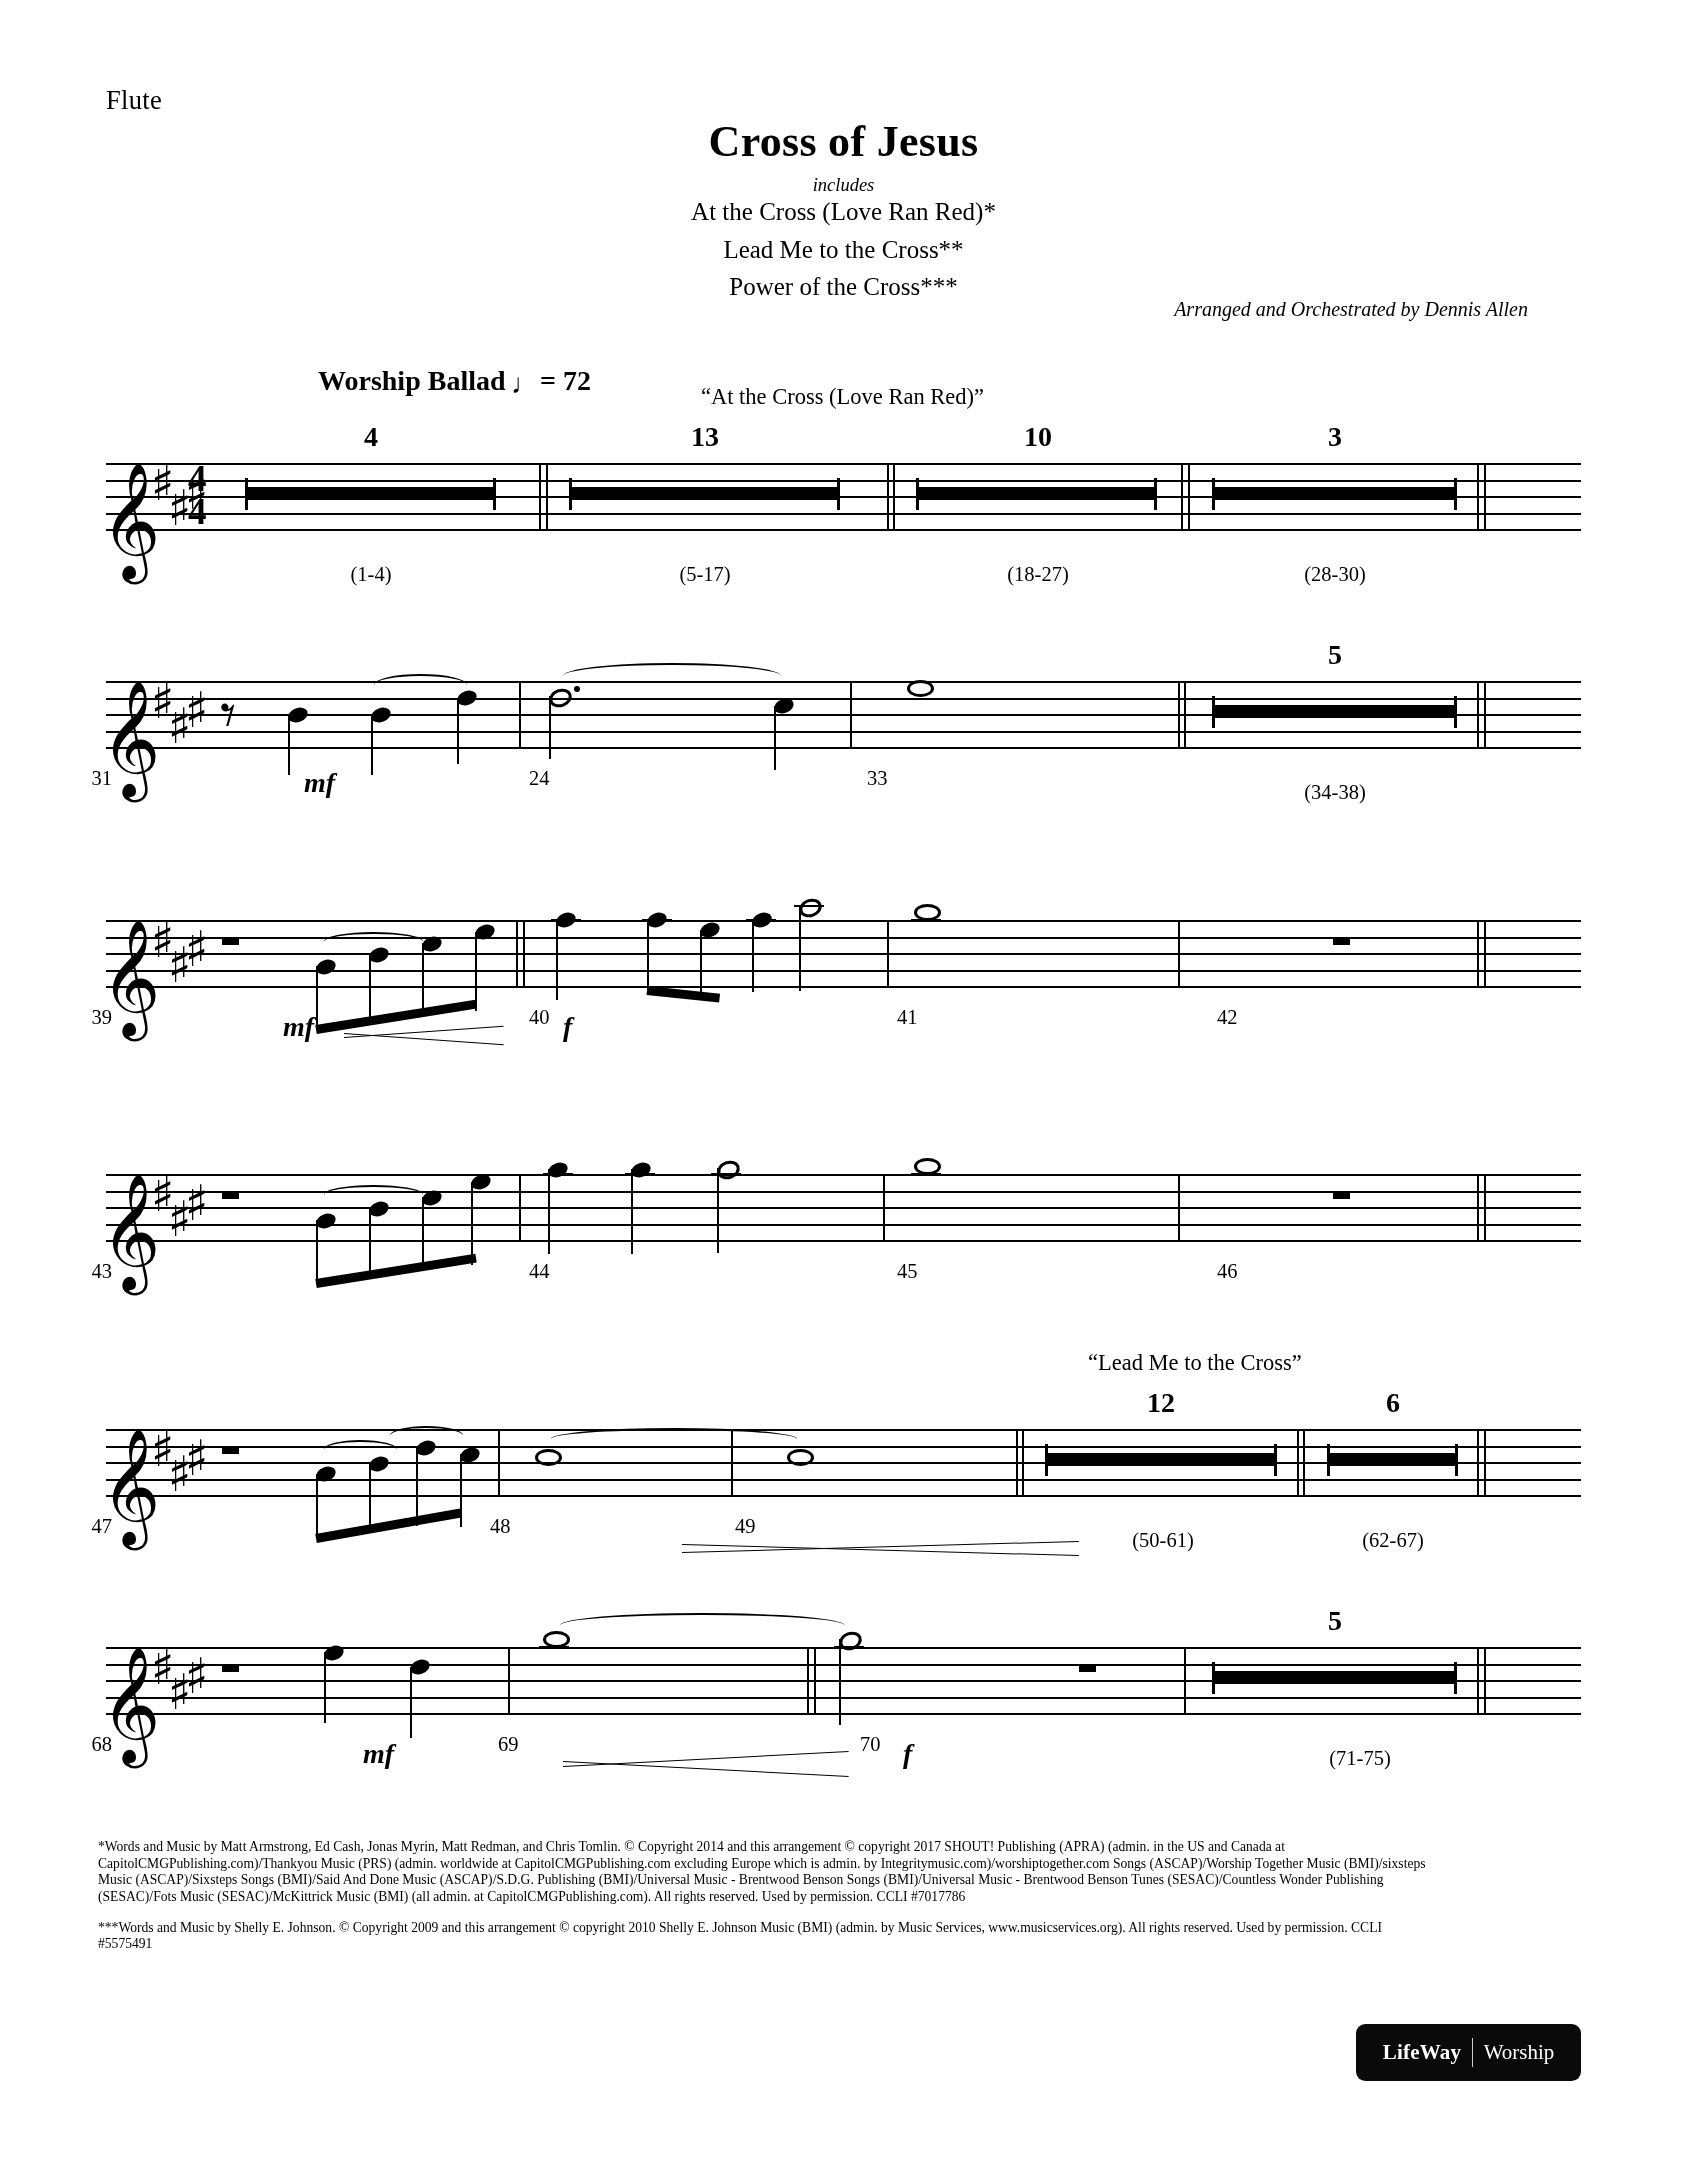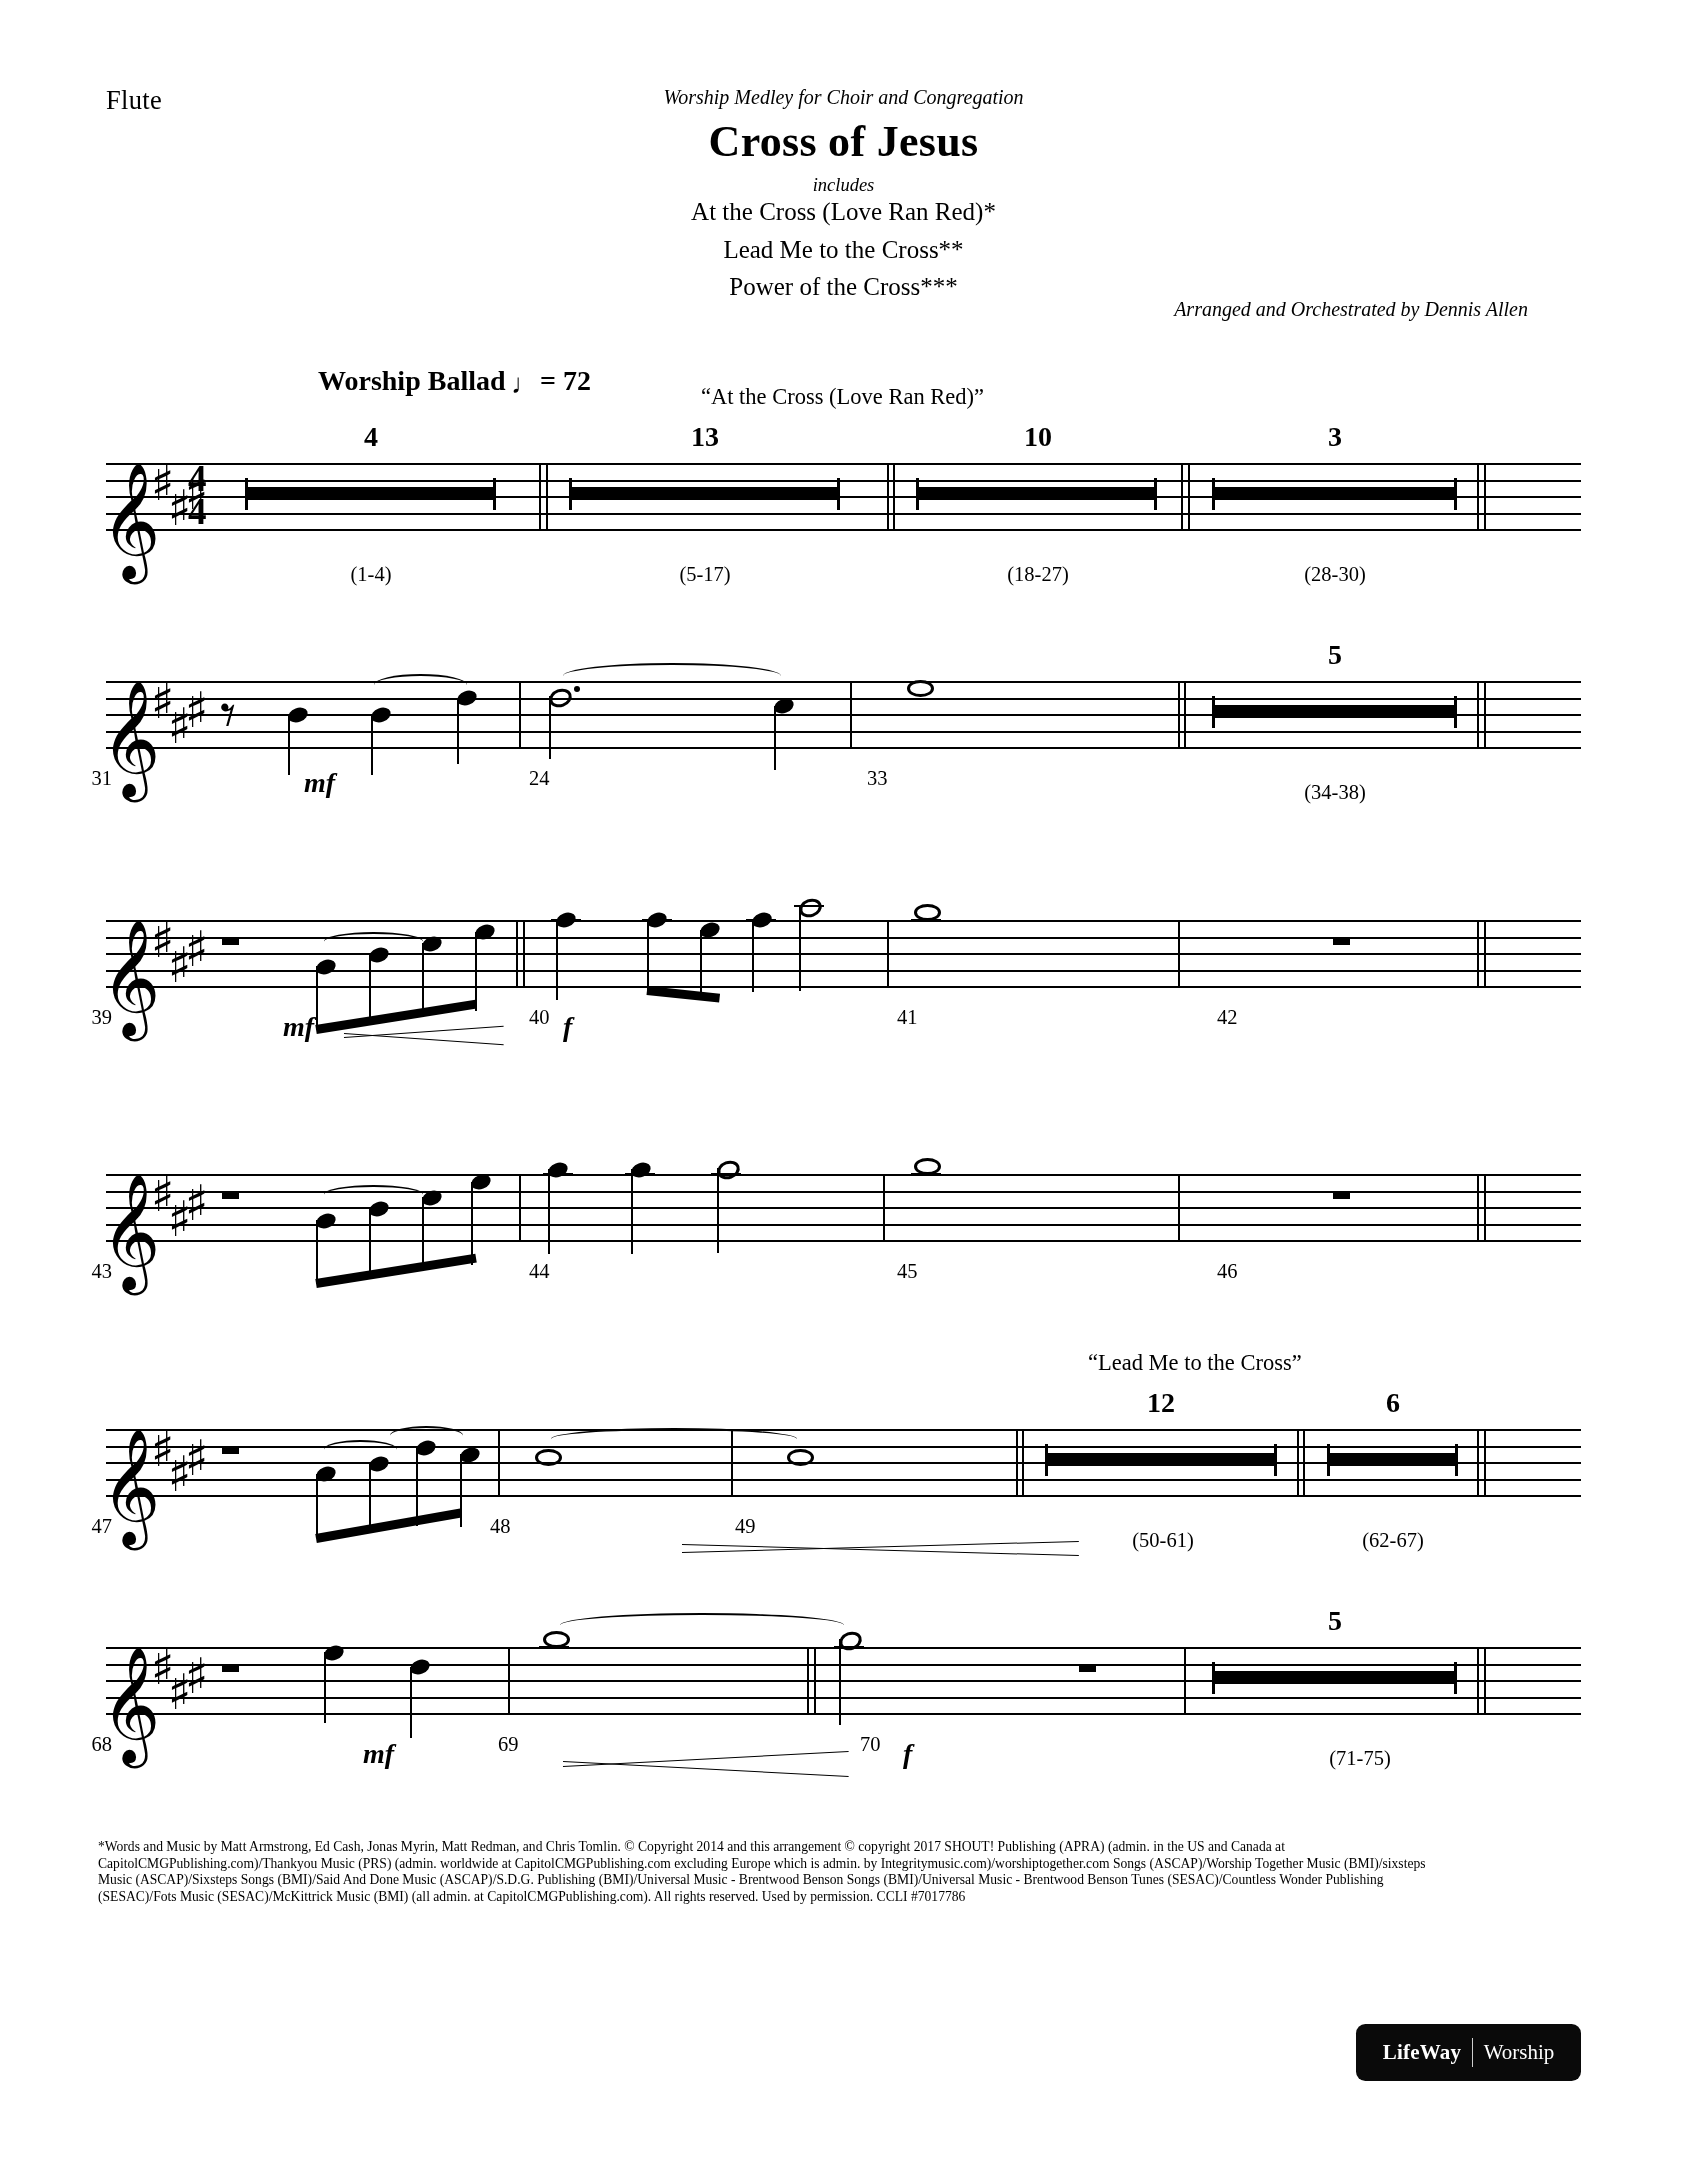--- a/index.html
+++ b/index.html
@@ -97,21 +97,20 @@
   .logo .bar-sep{width:1.3px;height:29px;background:#fff;opacity:.8;}
   .logo .lw{font-weight:bold;letter-spacing:0.2px;}
 </style>
 </head>
 <body>
 
 <div class="page">
 
   <div class="part-name">Flute</div>
 
-  <div class="hdr hdr-sub">Worship Medley for Choir and Congregation</div>
   <div class="hdr hdr-title">Cross of Jesus</div>
   <div class="hdr hdr-includes">includes</div>
   <div class="hdr hdr-song s1">At the Cross (Love Ran Red)*</div>
   <div class="hdr hdr-song s2">Lead Me to the Cross**</div>
   <div class="hdr hdr-song s3">Power of the Cross***</div>
   <div class="arranger">Arranged and Orchestrated by Dennis Allen</div>
 
   <div class="tempo">
     <span>Worship Ballad</span><span class="qn">♩</span><span>=</span>
     <span>72</span>
@@ -457,20 +456,21 @@
     <div class="dyn" style="left:257px;top:91px">mf</div>
     <div class="dyn" style="left:797px;top:91px">f</div>
     <div class="hairpin" style="left:457px;top:106px;width:284px;height:20px">
       <i style="width:286px;transform:rotate(-3deg);top:13.2px"></i>
       <i style="width:286px;transform:rotate(3deg);top:8px"></i>
     </div>
   </div>
 
   <div class="notes" style="top:1839px;">
     <p>*Words and Music by Matt Armstrong, Ed Cash, Jonas Myrin, Matt Redman, and Chris Tomlin. © Copyright 2014 and this arrangement © copyright 2017 SHOUT! Publishing (APRA) (admin. in the US and Canada at CapitolCMGPublishing.com)/Thankyou Music (PRS) (admin. worldwide at CapitolCMGPublishing.com excluding Europe which is admin. by Integritymusic.com)/worshiptogether.com Songs (ASCAP)/Worship Together Music (BMI)/sixsteps Music (ASCAP)/Sixsteps Songs (BMI)/Said And Done Music (ASCAP)/S.D.G. Publishing (BMI)/Universal Music - Brentwood Benson Songs (BMI)/Universal Music - Brentwood Benson Tunes (SESAC)/Countless Wonder Publishing (SESAC)/Fots Music (SESAC)/McKittrick Music (BMI) (all admin. at CapitolCMGPublishing.com). All rights reserved. Used by permission. CCLI #7017786</p>
+    <p>***Words and Music by Shelly E. Johnson. © Copyright 2009 and this arrangement © copyright 2010 Shelly E. Johnson Music (BMI) (admin. by Music Services, www.musicservices.org). All rights reserved. Used by permission. CCLI #5575491</p>
   </div>
 
   <div class="logo">
     <span class="lw">LifeWay</span>
     <span class="bar-sep"></span>
     <span>Worship</span>
   </div>
 
 </div>
 

